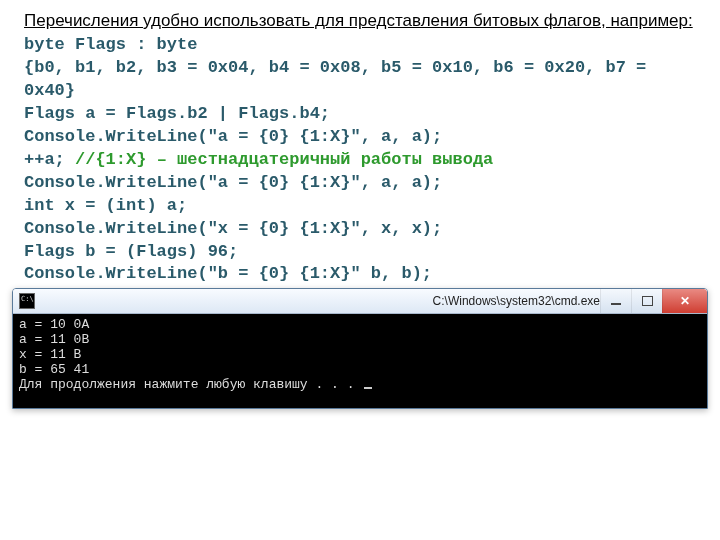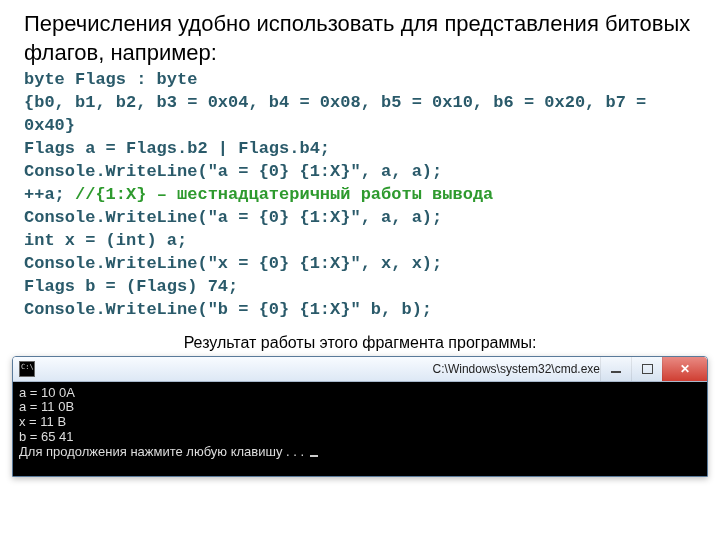--- a/index.html
+++ b/index.html
@@ -10,23 +10,24 @@
     background: #fff;
     font-family: Arial, sans-serif;
     font-size: 16px;
     color: #000;
     overflow: hidden;
   }
   .slide {
     padding: 10px 24px 0 24px;
   }
   .intro {
-    font-size: 22px;
+    font-size: 17px;
     line-height: 1.3;
     margin-bottom: 2px;
+    text-decoration: underline;
   }
   .code {
     font-family: "Courier New", monospace;
     font-weight: bold;
     font-size: 17px;
     line-height: 1.35;
     color: #2a5a6a;
     white-space: pre-wrap;
   }
   .code .comment {
@@ -102,21 +103,21 @@
     width: 44px;
     border-radius: 0 3px 0 0;
   }
   .wbtn.close span {
     font-weight: bold;
     font-size: 12px;
   }
   .console-body {
     background: #000;
     color: #ddd;
-    font-family: Liberation Sans, sans-serif;
+    font-family: Liberation Mono, monospace;
     font-size: 13px;
     line-height: 1.15;
     padding: 4px 6px 10px 6px;
     white-space: pre;
     min-height: 80px;
   }
   .cursor {
     display: inline-block;
     width: 8px; height: 2px;
     background: #ccc;
@@ -131,24 +132,23 @@
   <div class="intro">Перечисления удобно использовать для представления битовых флагов, например:</div>
 
   <div class="code"><span>byte Flags : byte</span>
 <span>{b0, b1, b2, b3 = 0x04, b4 = 0x08, b5 = 0x10, b6 = 0x20, b7 = 0x40}</span>
 <span>Flags a = Flags.b2 | Flags.b4;</span>
 <span>Console.WriteLine("a = {0} {1:X}", a, a);</span>
 <span>++a; </span><span class="comment">//{1:X}</span><span class="comment"> – шестнадцатеричный работы вывода</span>
 <span>Console.WriteLine("a = {0} {1:X}", a, a);</span>
 <span>int x = (int) a;</span>
 <span>Console.WriteLine("x = {0} {1:X}", x, x);</span>
-<span>Flags b = (Flags) 74;</span>
+<span>Flags b = (Flags) 96;</span>
 <span>Console.WriteLine("b = {0} {1:X}" b, b);</span></div>
 
-  <div class="caption">Результат работы этого фрагмента программы:</div>
 </div>
 
 <div class="console-window">
   <div class="titlebar">
     <span class="app-icon"></span>
     <span class="title">C:\Windows\system32\cmd.exe</span>
     <div class="win-btns">
       <div class="wbtn min">
           <span></span>
         </div>

